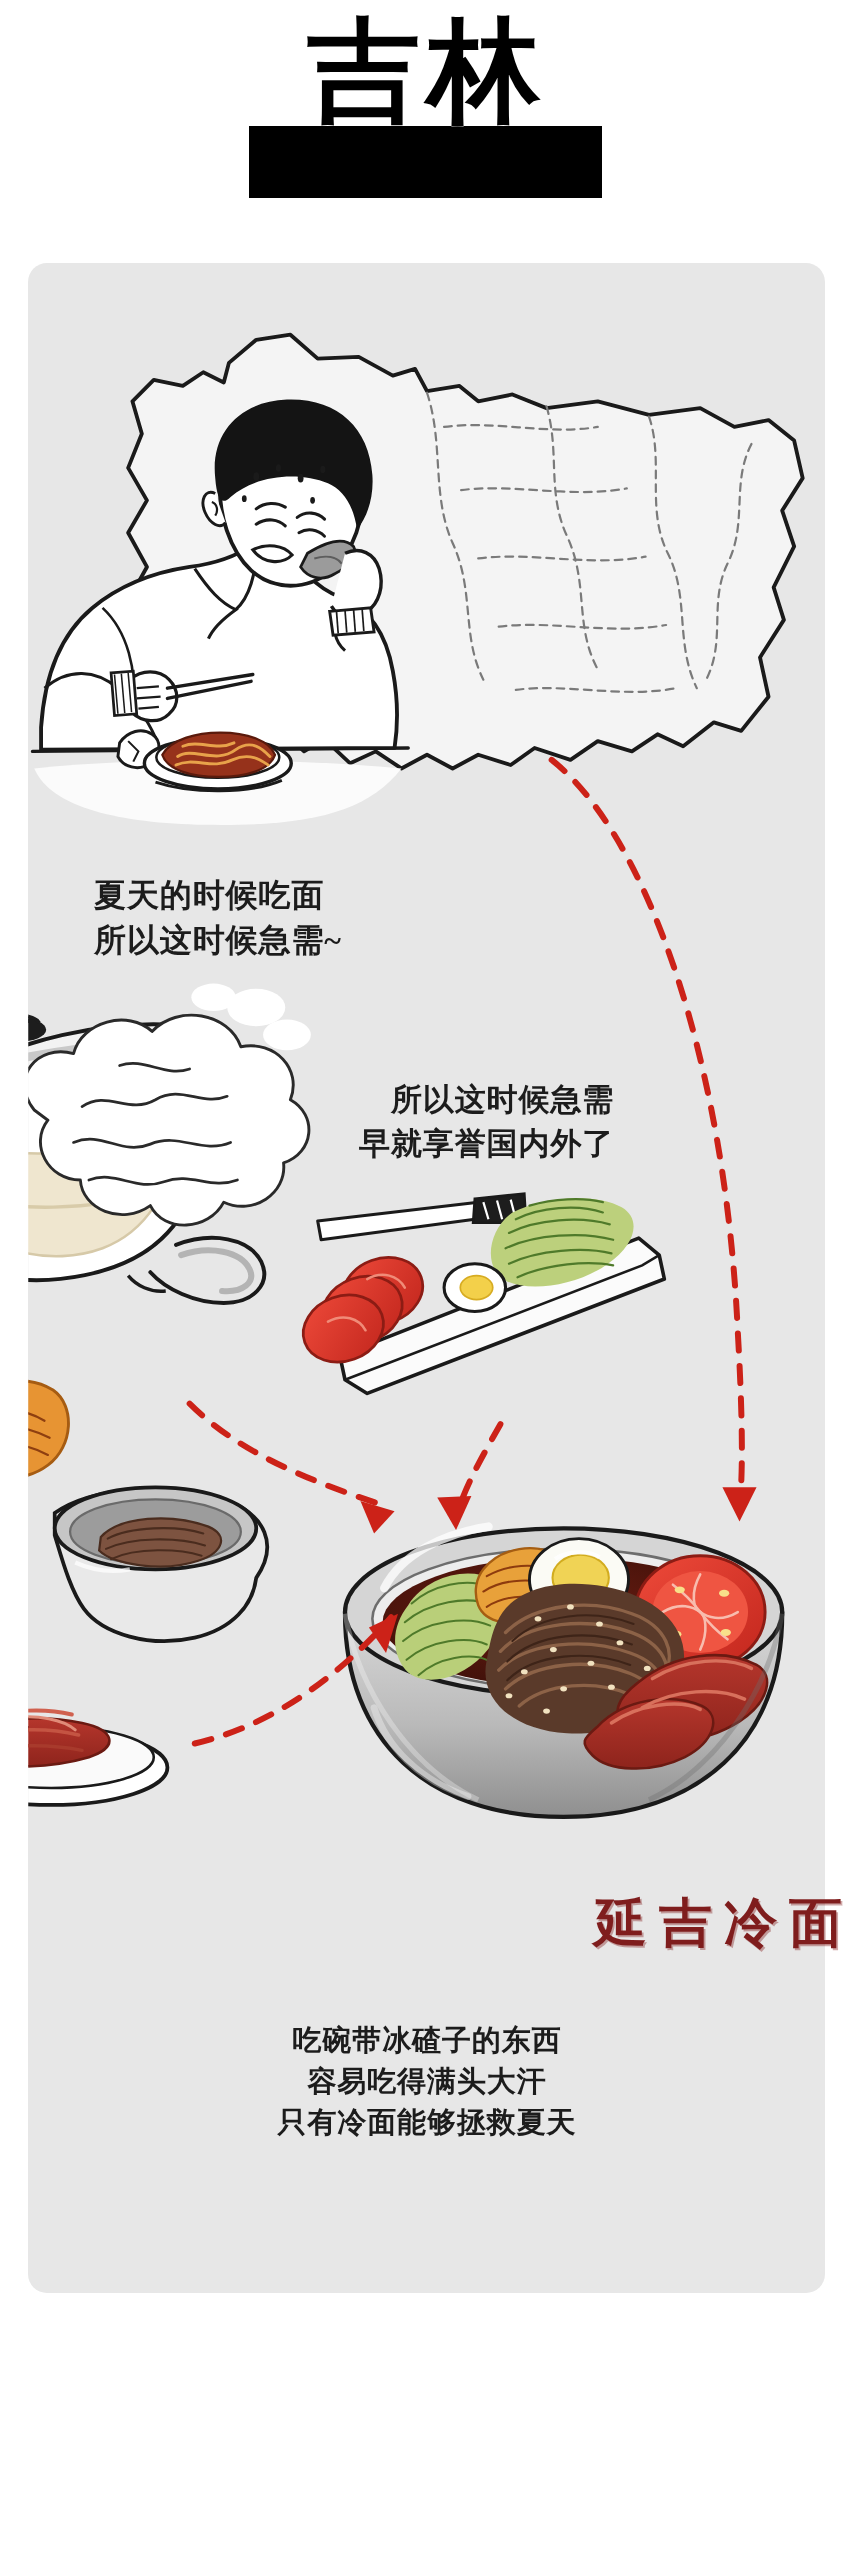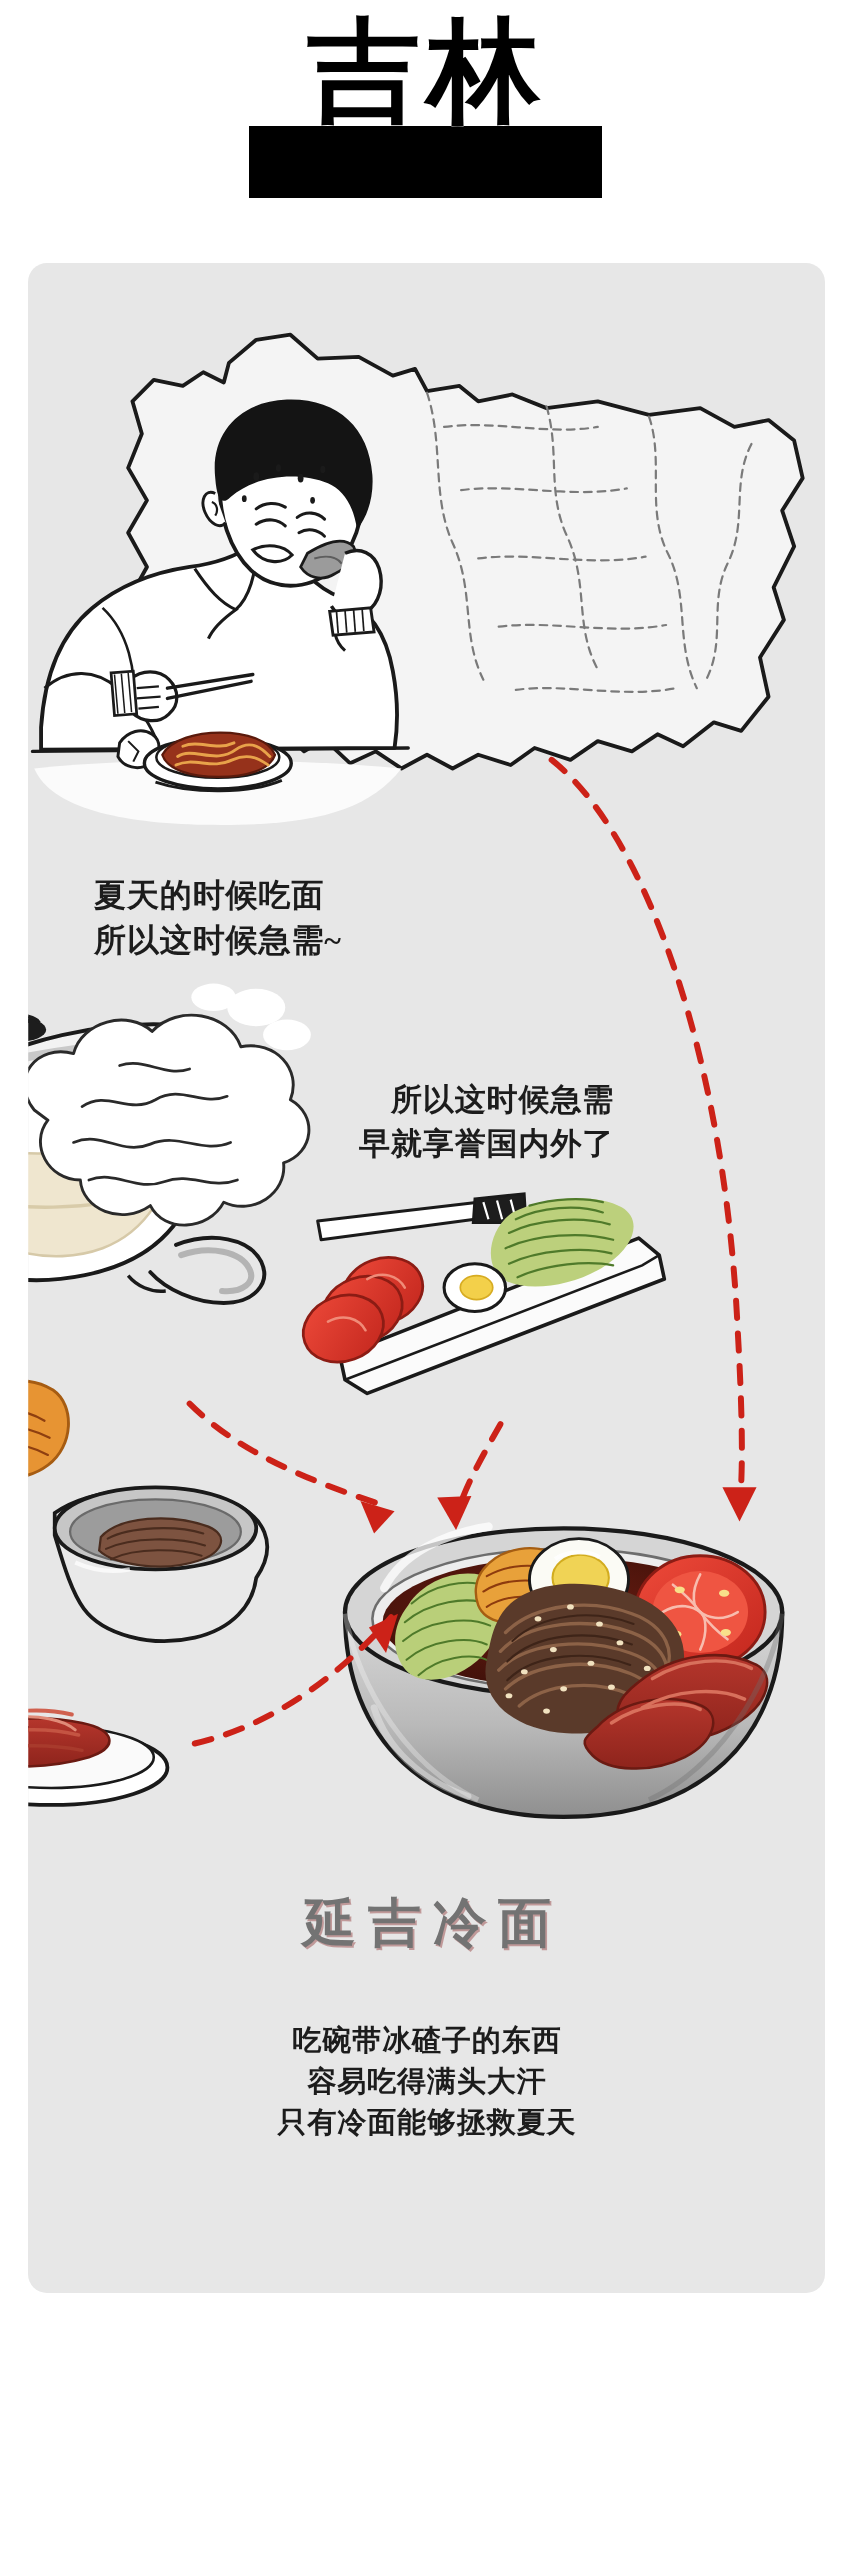--- a/index.html
+++ b/index.html
@@ -50,25 +50,25 @@
     font-weight:700;
     color:#1c1c1c;
     white-space:nowrap;
     line-height:1.42;
     letter-spacing:0.9px;
   }
   #cap-1{left:94px;top:873px;font-size:32px;text-align:left;}
   #cap-2{left:359px;top:1078px;font-size:31px;text-align:right;}
   #red-title{
     position:absolute;left:0;top:1897px;width:854px;
-    text-align:center;
+    text-align:right;
     font-family:"Liberation Serif","DejaVu Serif",serif;
     font-weight:700;font-size:53px;line-height:1;
     letter-spacing:12px;text-indent:12px;
-    color:#737373;
+    color:#7f1d1d;
     text-shadow:1.7px 1.7px 0 rgba(120,10,8,.35);
   }
   #cap-3{
     left:0;top:2020px;width:854px;text-align:center;font-size:29px;
   }
   .cap .ln{display:block;}
 </style>
 </head>
 <body>
 

